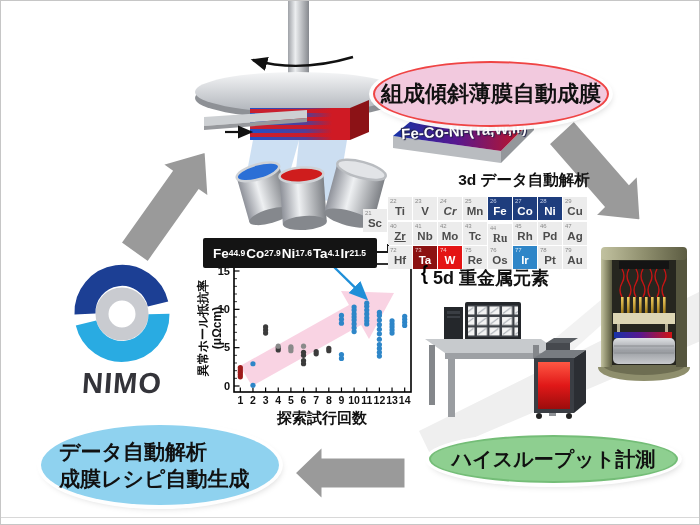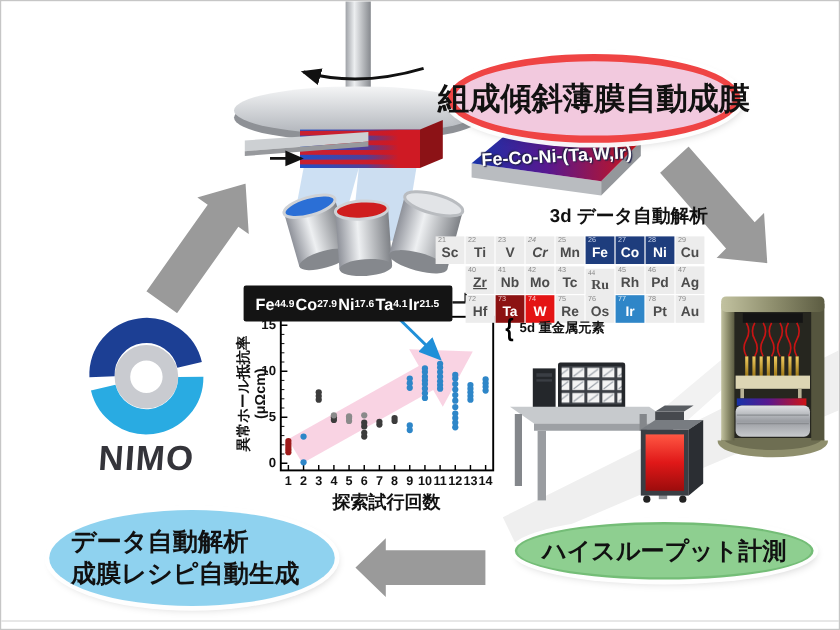--- a/index.html
+++ b/index.html
@@ -5,40 +5,40 @@
   html,body{margin:0;padding:0;background:#fff;}
   .canvas{position:relative;width:700px;height:525px;background:#fff;border:1px solid #c6c6c6;
           box-sizing:border-box;overflow:hidden;font-family:"Liberation Sans",sans-serif;}
   .layer{position:absolute;left:0;top:0;}
   svg text{font-family:"Liberation Sans",sans-serif;}
 
   
   .callout{position:absolute;display:flex;align-items:center;justify-content:center;
            border-radius:50%;font-weight:bold;color:#111;white-space:nowrap;z-index:3;
            box-shadow:0 0 0 4px rgba(255,255,255,.95), 2px 3px 7px rgba(0,0,0,.18);}
-  .callout.pink{left:372px;top:44px;width:232px;height:62px;background:#f2c9de;border:6px solid #ef4444;font-size:26px;}
+  .callout.pink{left:372px;top:60px;width:232px;height:62px;background:#f2c9de;border:2px solid #ef4444;font-size:22px;}
   .callout.green{left:428px;top:434px;width:245px;height:44px;background:#8ecf90;border:2px solid #74bd77;font-size:20px;}
   .callout.blue{left:40px;top:424px;width:238px;height:80px;background:#8fd2ef;border:none;
                 flex-direction:column;align-items:flex-start;justify-content:center;padding-left:18px;
                 font-size:21px;line-height:1.3;box-sizing:border-box;}
 
   
   #ptable{position:absolute;left:362px;top:196px;width:226px;height:73px;z-index:2;}
   .pt-cell{position:absolute;width:24px;height:23px;background:#ececec;color:#4c4c4c;
            font-size:11.5px;font-weight:bold;display:flex;align-items:flex-end;justify-content:center;
            padding-bottom:3px;box-sizing:border-box;}
   .pt-cell .num{position:absolute;top:1px;left:2px;font-size:6px;font-weight:normal;color:#8a8a8a;}
   .pt-cell.t3d{background:#1e3d7d;color:#fff}.pt-cell.t3d .num{color:#c6d1ea}
   .pt-cell.ta{background:#8c1212;color:#fff}.pt-cell.ta .num{color:#e8c3c3}
   .pt-cell.w{background:#e41414;color:#fff}.pt-cell.w .num{color:#f5cccc}
   .pt-cell.ir{background:#2f86c8;color:#fff}.pt-cell.ir .num{color:#d2e5f3}
 
   .pt-label{position:absolute;font-weight:bold;color:#111;z-index:3;white-space:nowrap;}
   #label3d{left:440px;top:169px;width:166px;text-align:center;font-size:15.5px;}
-  #label5d{left:432px;top:265px;font-size:11px;}
+  #label5d{left:432px;top:265px;font-size:18px;}
   #brace5d{left:420px;top:262px;font-size:18px;transform:scaleY(1.15);z-index:3;position:absolute;font-weight:bold;}
 
   
   #formula{position:absolute;left:202px;top:237px;width:174px;height:30px;background:#141414;color:#fff;
            z-index:4;display:flex;align-items:center;justify-content:center;font-weight:bold;font-size:13.5px;
            border-radius:2px;}
   #formula sub{font-size:8.5px;margin-right:1px;}
 
   
   #filmlabel{position:absolute;left:390px;top:121px;width:146px;text-align:center;z-index:3;
@@ -365,21 +365,21 @@
         <circle cx="208.67857142857144" cy="85.23333333333333" r="2.6" fill="#2e86c8"></circle>
         <line x1="137" y1="35" x2="168.75" y2="66.19999999999999" stroke="#1f8fd8" stroke-width="2.4" marker-end="url(#bluearrow)"></line>
       </g>
     <rect x="38" y="33" width="177" height="128" fill="none" stroke="#000" stroke-width="1.6"></rect>
     <text class="axlabel" x="126" y="192" text-anchor="middle">探索試行回数</text>
     <text class="aylabel" transform="rotate(-90 11 97)" x="11" y="97" text-anchor="middle">異常ホール抵抗率</text>
     <text class="aylabel" transform="rotate(-90 25 97)" x="25" y="97" text-anchor="middle">(μΩcm)</text>
   </svg>
 
   <div id="ptable">
-      <div class="pt-cell plain" style="left: 0px; top: 0px;"><span class="num">21</span>Sc</div>
+      <div class="pt-cell plain" style="left: 0px; top: 12px;"><span class="num">21</span>Sc</div>
       <div class="pt-cell plain" style="left: 25px; top: 0px;"><span class="num">22</span>Ti</div>
       <div class="pt-cell plain" style="left: 50px; top: 0px;"><span class="num">23</span>V</div>
       <div class="pt-cell plain" style="left: 75px; top: 0px; font-style: italic;"><span class="num">24</span>Cr</div>
       <div class="pt-cell plain" style="left: 100px; top: 0px;"><span class="num">25</span>Mn</div>
       <div class="pt-cell t3d" style="left: 125px; top: 0px;"><span class="num">26</span>Fe</div>
       <div class="pt-cell t3d" style="left: 150px; top: 0px;"><span class="num">27</span>Co</div>
       <div class="pt-cell t3d" style="left: 175px; top: 0px;"><span class="num">28</span>Ni</div>
       <div class="pt-cell plain" style="left: 200px; top: 0px;"><span class="num">29</span>Cu</div>
       <div class="pt-cell plain" style="left: 25px; top: 24.5px; text-decoration: underline;"><span class="num">40</span>Zr</div>
       <div class="pt-cell plain" style="left: 50px; top: 24.5px;"><span class="num">41</span>Nb</div>

